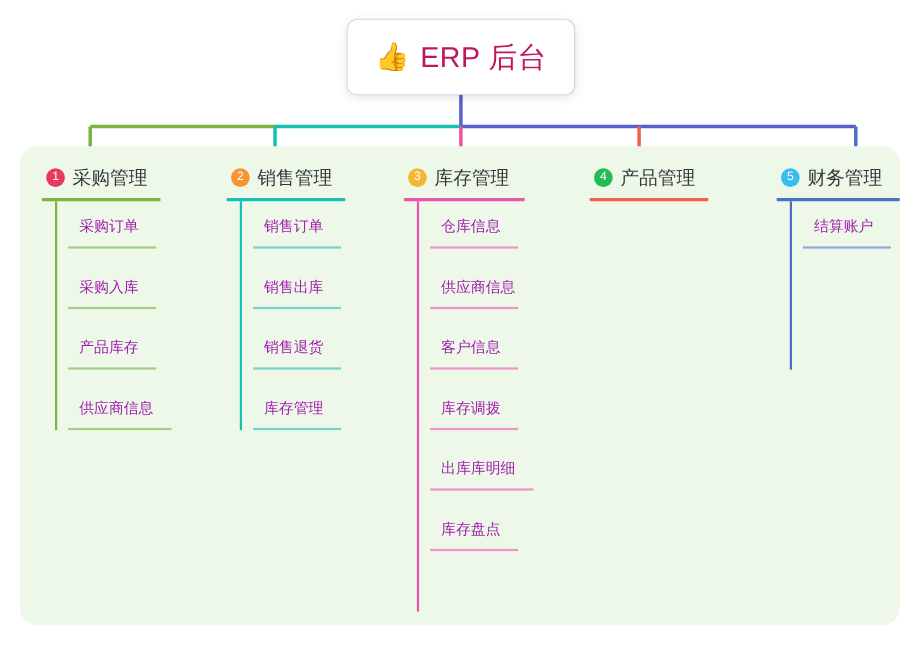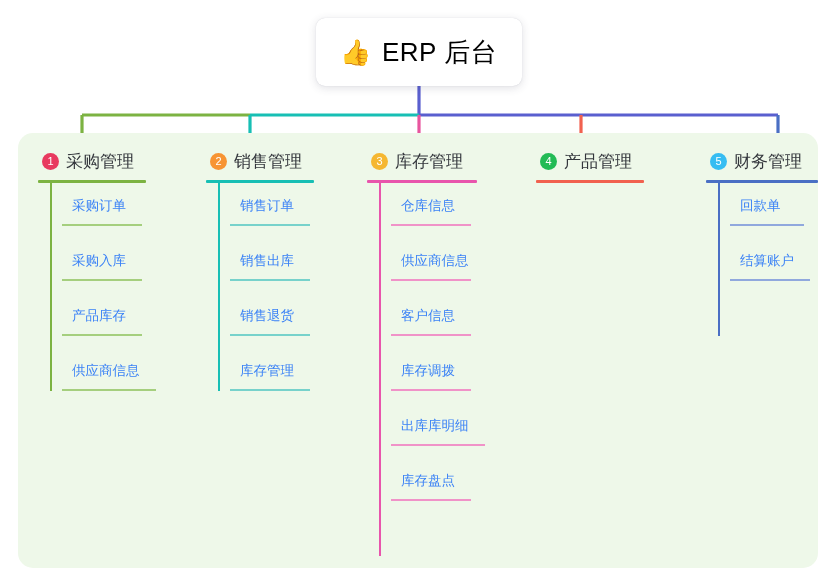--- a/index.html
+++ b/index.html
@@ -51,21 +51,21 @@
     align-items: center;
     gap: 10px;
   }
   .thumb-icon {
     font-size: 25px;
     line-height: 1;
     display: block;
   }
   .root-title {
     font-size: 26px;
-    color: #000000;
+    color: #be185d;
     letter-spacing: 0.5px;
     white-space: nowrap;
   }
 
   
   #panel {
     position: absolute;
     left: 18px;
     top: 133px;
     width: 800px;
@@ -115,21 +115,21 @@
   }
   .item {
     position: relative;
     height: 55px;
   }
   .item-label {
     position: absolute;
     left: 22px;
     top: 14px;
     font-size: 13.5px;
-    color: #3b82f6;
+    color: #a21caf;
     white-space: nowrap;
   }
   .item-rule {
     position: absolute;
     left: 12px;
     bottom: 12px;
     height: 1.6px;
   }
   .rail {
     position: absolute;
@@ -264,24 +264,20 @@
       </div>
       <div class="column" style="left: 706px; top: 148px;">
         <div class="col-head">
           <span class="badge" style="background: rgb(54, 189, 242);">5</span>
           <span class="col-title">财务管理</span>
         </div>
         <div class="head-rule" style="background: rgb(74, 111, 196); width: 112px;"></div>
         <div class="items">
           <div class="rail" style="background: rgb(74, 111, 196); height: 153px;"></div>
           <div class="item">
-            <span class="item-label">回款单</span>
-            <div class="item-rule" style="background: rgb(144, 168, 221); width: 74px;"></div>
-          </div>
-          <div class="item">
             <span class="item-label">结算账户</span>
             <div class="item-rule" style="background: rgb(144, 168, 221); width: 80px;"></div>
           </div>
         </div>
       </div>
     </div>
 
 </div>
 
 </body></html>

